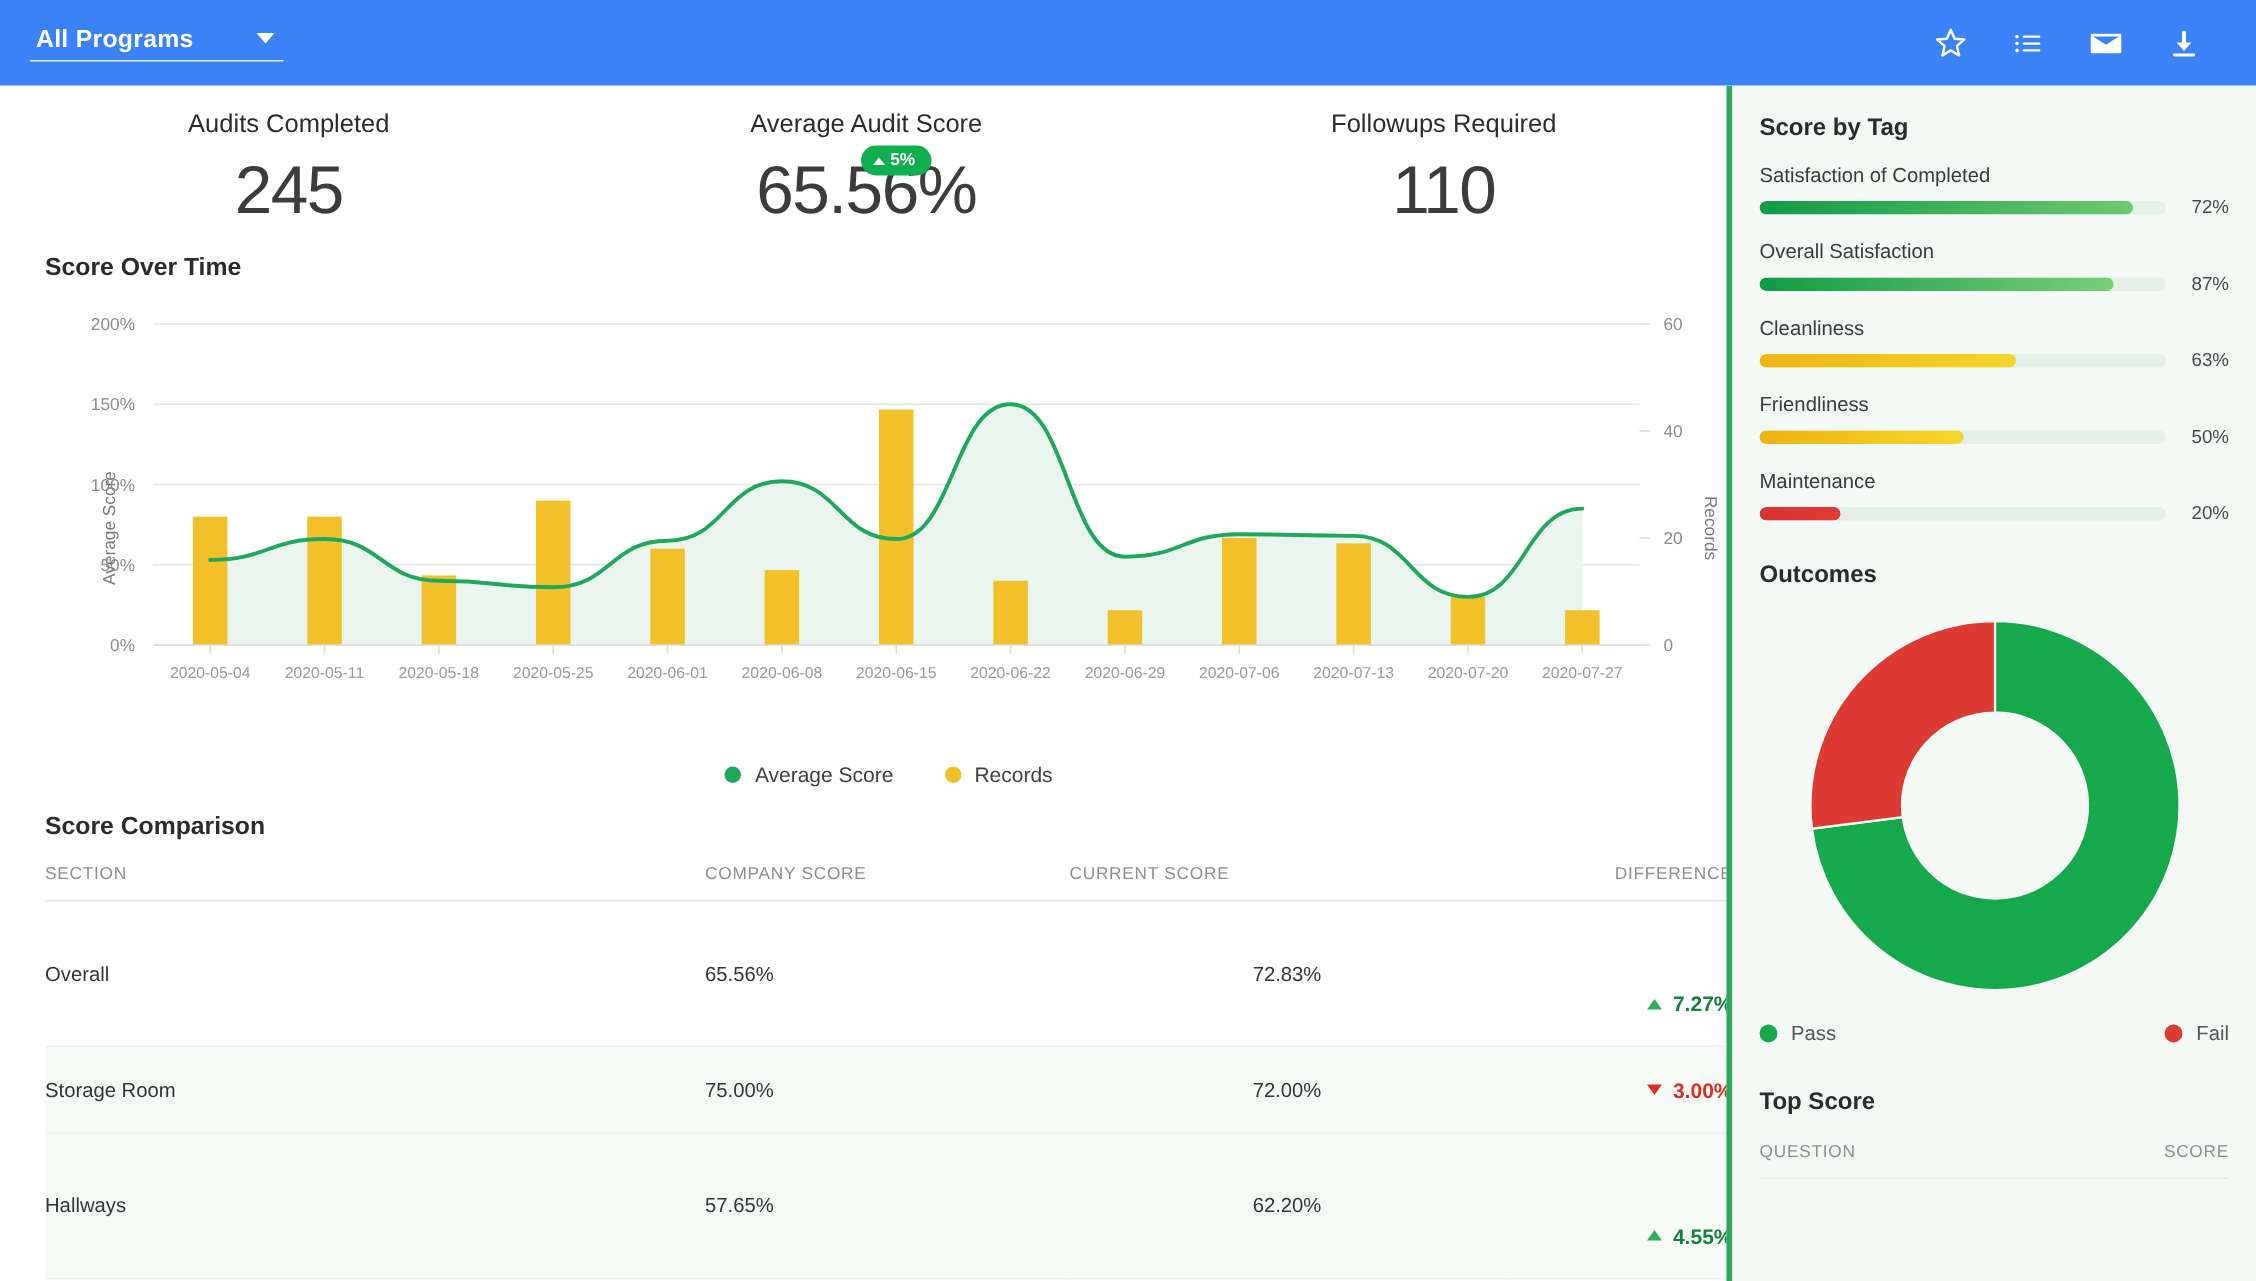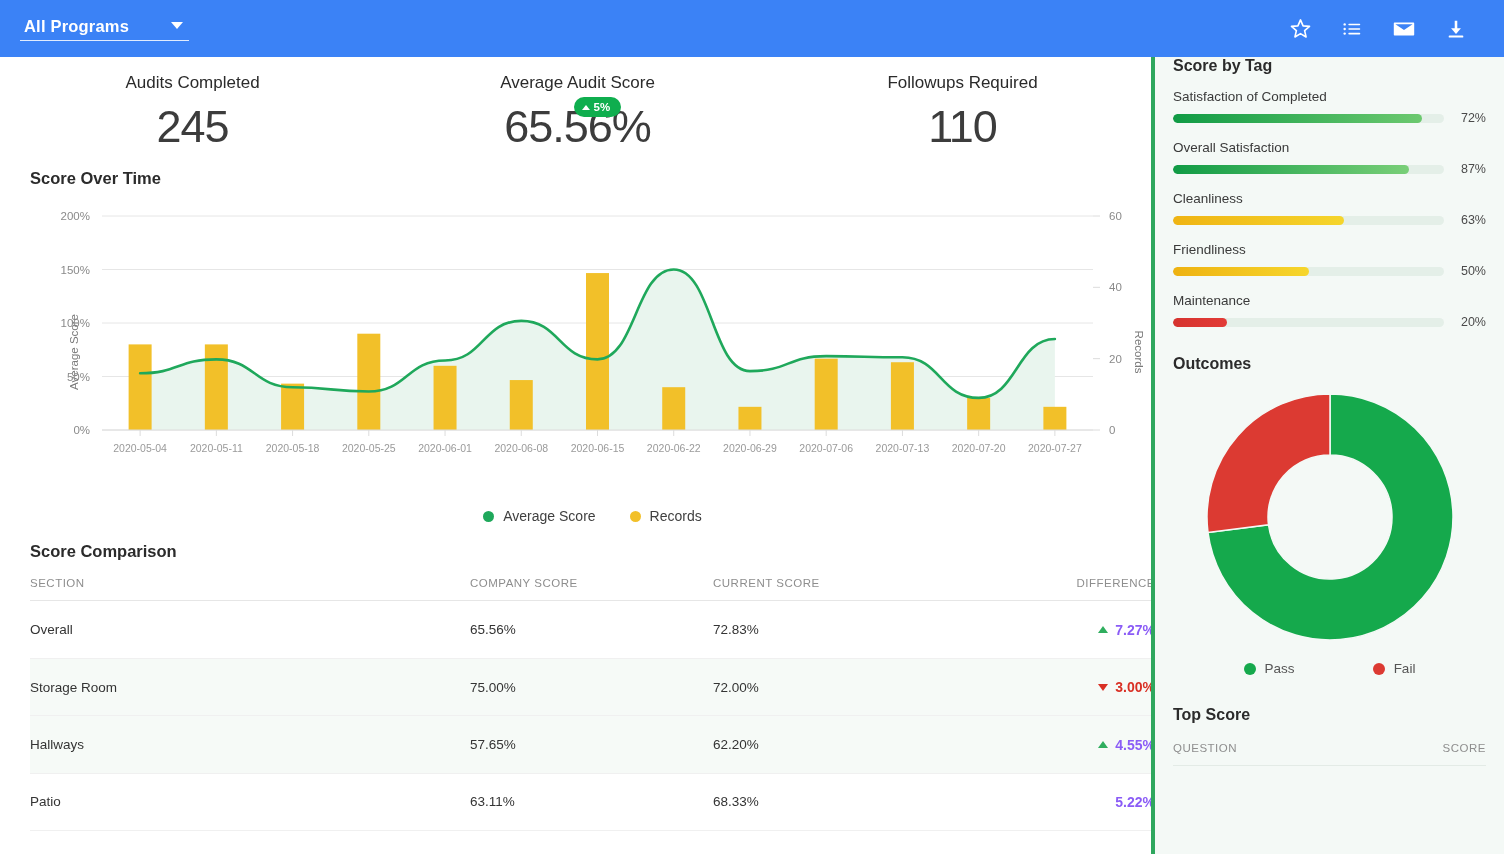--- a/index.html
+++ b/index.html
@@ -88,42 +88,42 @@
   .table-block { padding: 18px 0 0 30px; }
   .tbl { width: 1125px; border-collapse: collapse; margin-top: 16px; table-layout: fixed; }
   .tbl th {
     font-size: 11.5px; color: #8e8e8e; font-weight: normal; letter-spacing: .5px;
     text-align: left; padding: 0 0 11px 0; border-bottom: 1px solid #e6e6e6;
   }
   .tbl td { font-size: 13.5px; color: #343434; padding: 20px 0; border-bottom: 1px solid #f0f0f0; }
   .tbl tr.alt td { background: #f6faf7; }
   .col-section { width: 440px; padding-left: 2px; }
   .col-company { width: 243px; }
-  .col-current { width: 290px; }
+  .col-current { width: 290px; text-align: center; }
   .col-diff { text-align: right; padding-right: 18px; }
   th.col-diff { text-align: right; }
   .diff-cell { display: inline-flex; align-items: center; justify-content: flex-end; gap: 7px; font-weight: bold; font-size: 14px; }
-  .diff-up { color: #8b5cf6; }
+  .diff-up { color: #15803d; margin-top: 40px; }
   .diff-down { color: #d93025; }
   .diff-flat { color: #2b2b2b; font-weight: normal; }
   .tri-up { width: 0; height: 0; border-left: 5px solid transparent; border-right: 5px solid transparent; border-bottom: 7px solid #2fae5e; }
   .tri-down { width: 0; height: 0; border-left: 5px solid transparent; border-right: 5px solid transparent; border-top: 7px solid #d93025; }
 
   
-  .rp-title { font-size: 16px; font-weight: bold; color: #2b2b2b; }
+  .rp-title { font-size: 16px; font-weight: bold; color: #2b2b2b; margin-top: 20px; }
   .tag-list { margin-top: 14px; }
   .tag-row { margin-bottom: 15px; }
   .tag-name { font-size: 13.5px; color: #3a3a3a; margin-bottom: 7px; }
   .tag-bar-row { display: flex; align-items: center; gap: 12px; }
   .tag-track { flex: 1; height: 9px; border-radius: 5px; background: #e4efe8; overflow: hidden; }
   .tag-fill { height: 9px; border-radius: 5px; }
   .tag-pct { font-size: 12.5px; color: #4a4a4a; width: 30px; text-align: right; }
 
   .donut-wrap { display: flex; justify-content: center; margin-top: 14px; }
-  .donut-legend { display: flex; justify-content: center; gap: 78px; margin-top: 14px; }
+  .donut-legend { display: flex; justify-content: space-between; gap: 78px; margin-top: 14px; }
   .dl-item { display: flex; align-items: center; gap: 9px; cursor: pointer; }
   .dl-dot { width: 12px; height: 12px; border-radius: 50%; }
   .dl-label { font-size: 13.5px; color: #555; }
 
   .issues-head {
     display: flex; justify-content: space-between; align-items: center;
     margin-top: 18px; padding-bottom: 11px; border-bottom: 1px solid #e3ebe6;
     font-size: 11.5px; color: #8e8e8e; letter-spacing: .5px;
   }
 </style>

